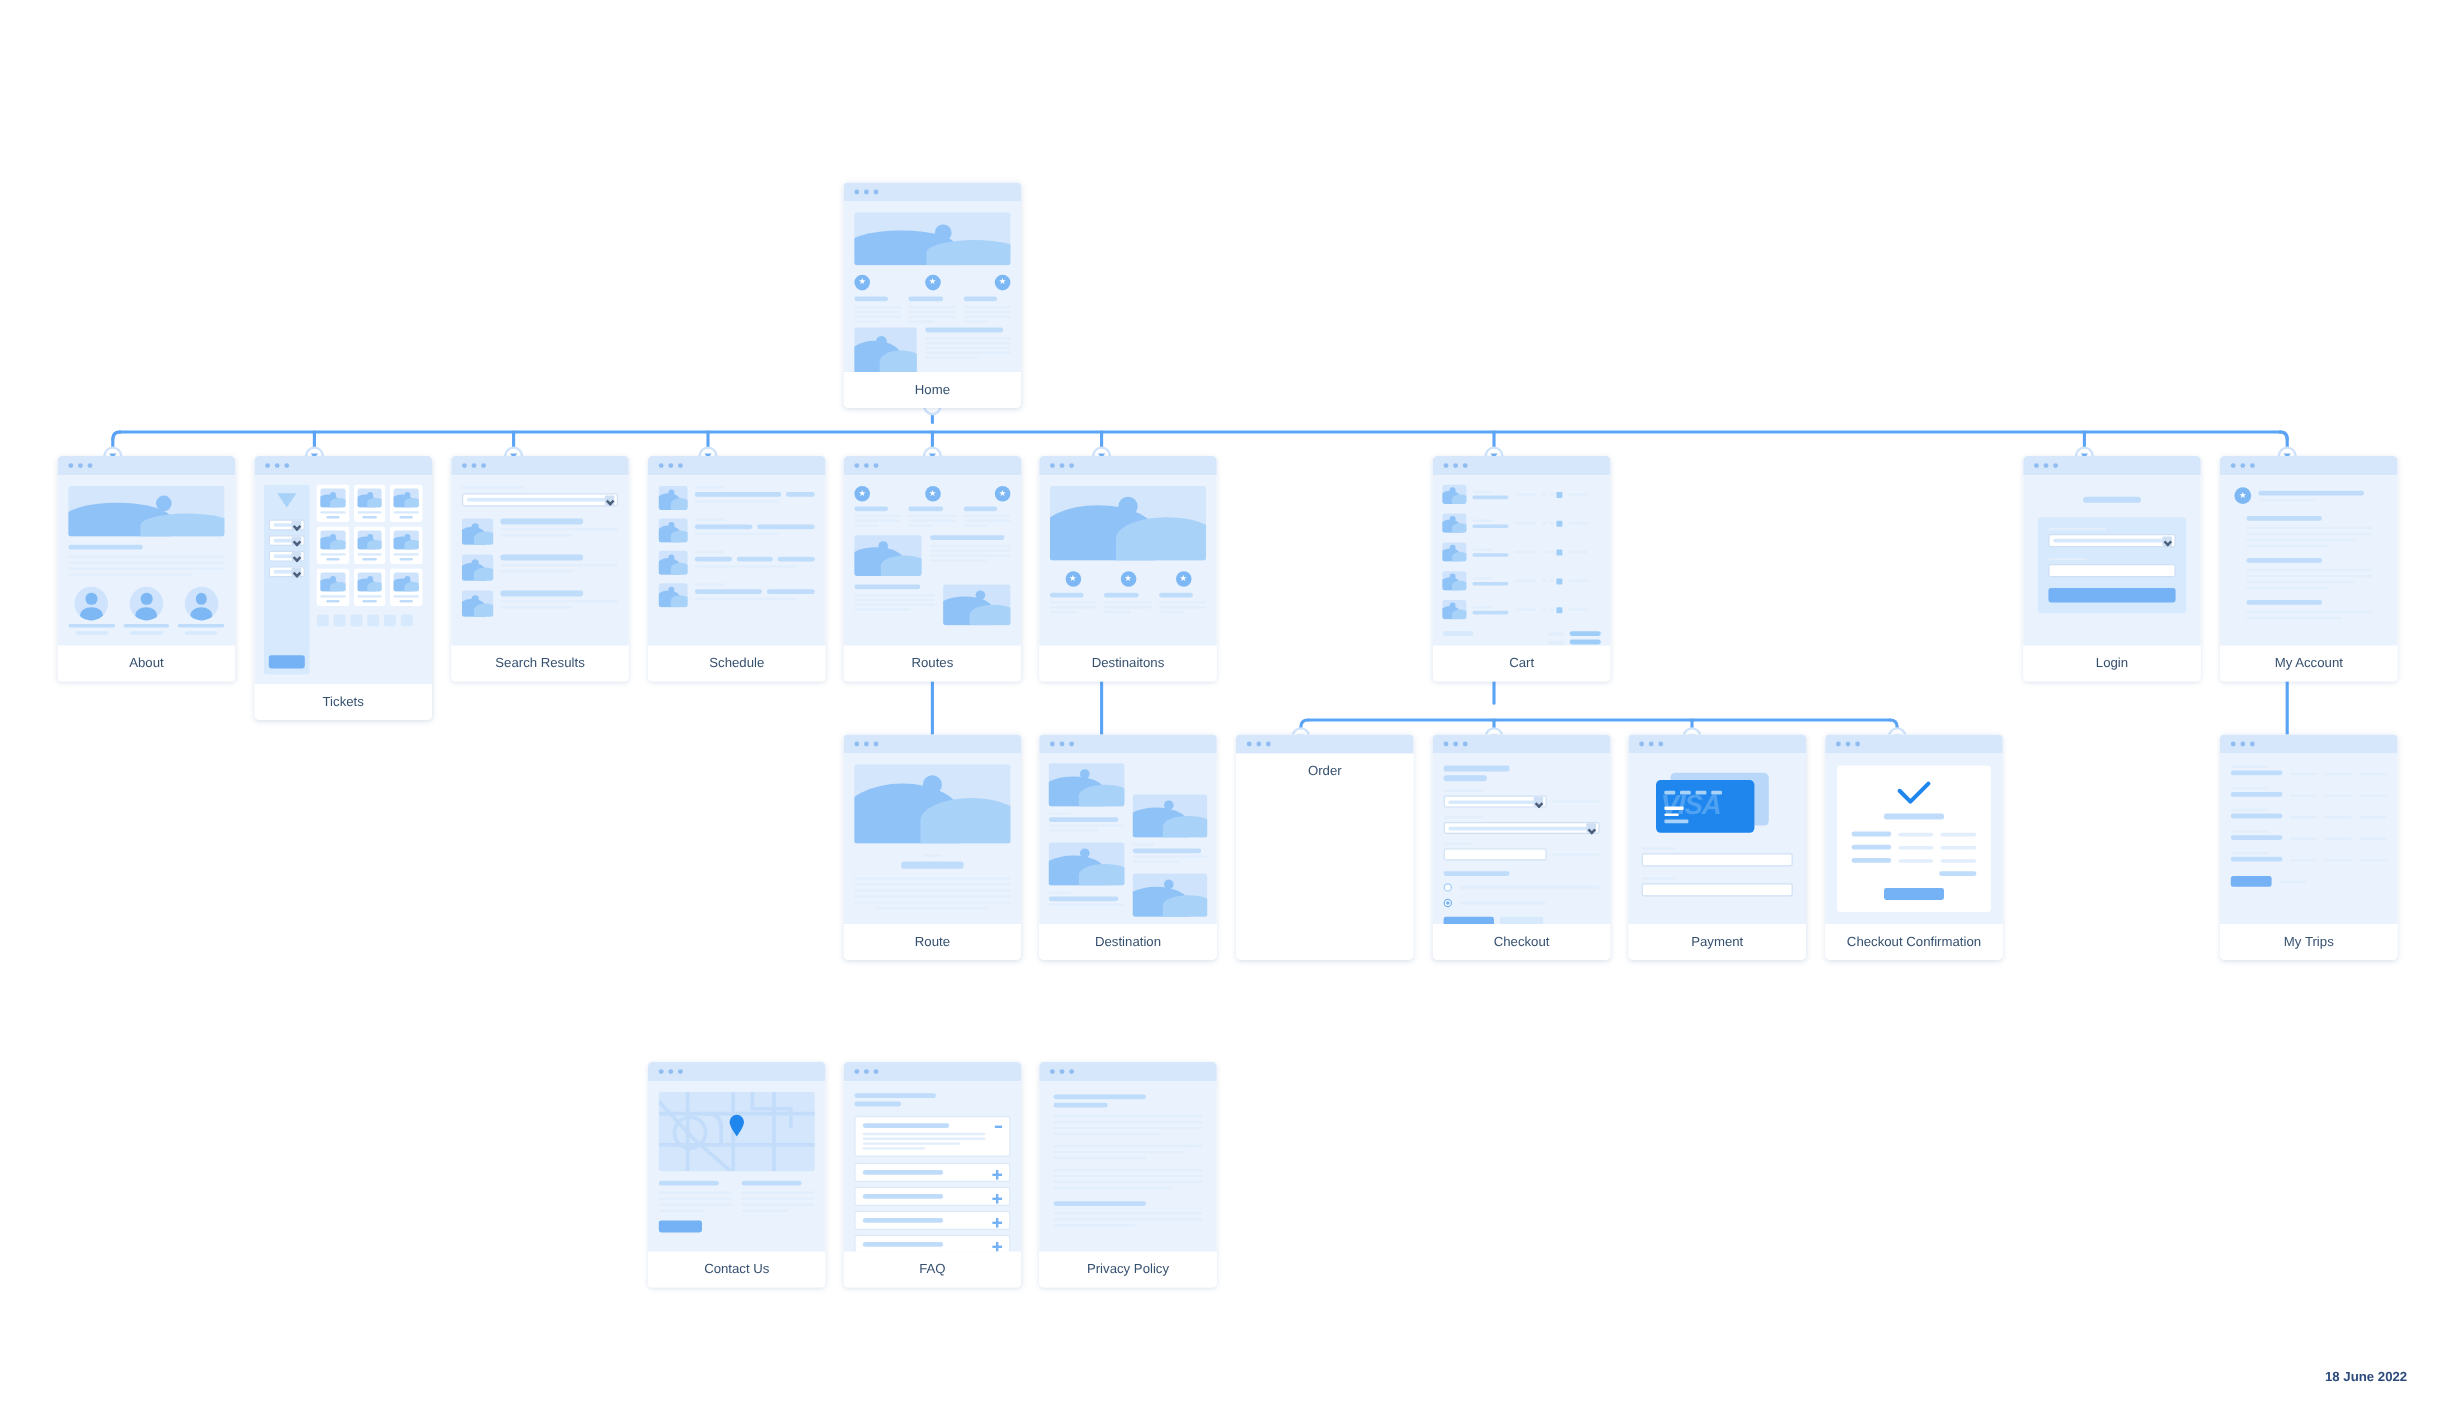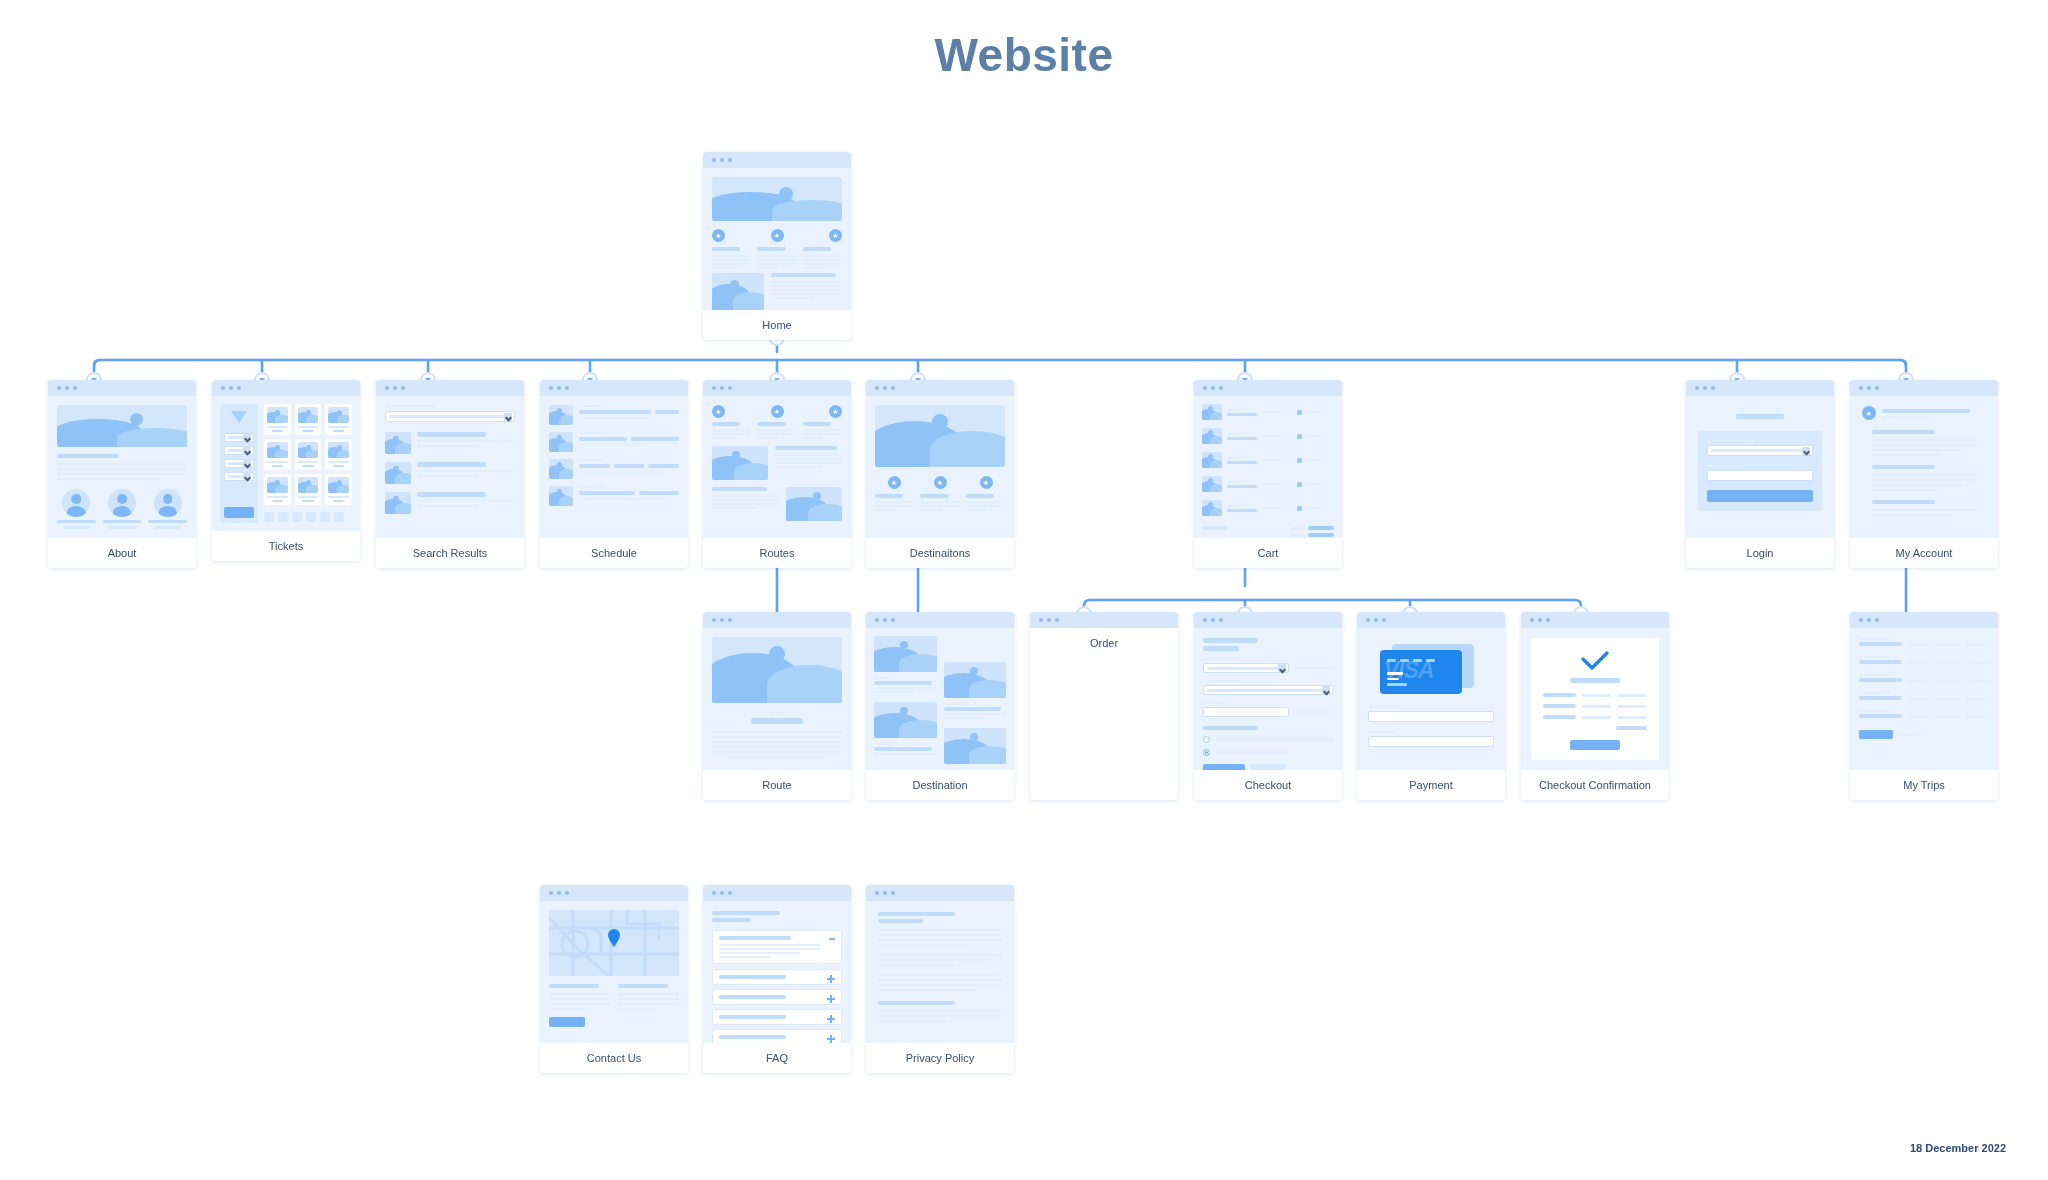--- a/index.html
+++ b/index.html
@@ -103,21 +103,20 @@
 
   
   .grid3 { display: grid; grid-template-columns: repeat(3,1fr); gap: 6px; }
   .tcard { background: #fff; border-radius: 2px; padding: 3px; }
 </style>
 </head>
 <body>
 
 <div id="stage">
 
-  <div class="page-title">Website</div>
 
   <svg id="wires" viewBox="0 0 2048 1180">
     <g fill="none" stroke="#5ba4f5" stroke-width="2.6" stroke-linecap="round">
 
       <path d="M777 338 L777 352"></path>
 
       <path d="M100 360 H1900"></path>
 
       <path d="M100 360 q-6 0 -6 6 L94 378"></path>
       <path d="M1900 360 q6 0 6 6 L1906 378"></path>
@@ -305,21 +304,21 @@
               <div class="bd"></div>
             </div>
           <div class="bar" style="height:3px;width:100%;"></div>
           <div class="bar lite" style="height:3px;width:70%;"></div>
         </div>
       </div>
     </div>
     <div class="caption">About</div>
   </div>
 
-  <div class="card" style="left:212px; top:380px; width:148px; height:181px;">
+  <div class="card" style="left:212px; top:380px; width:148px; height:220px;">
     <div class="chrome">
         <i></i>
         <i></i>
         <i></i>
       </div>
     <div class="body" style="padding:8px;">
       <div class="row" style="gap:6px;align-items:stretch;height:100%;">
         <div class="col" style="width:38px;background:#d7e9fc;border-radius:2px;padding:5px 4px;gap:4px;">
           <div style="width:0;height:0;border-left:8px solid transparent;border-right:8px solid transparent;border-top:12px solid #a9d2f9;margin:2px auto 6px;"></div>
           <div class="input" style="height:9px;">
@@ -1239,14 +1238,14 @@
         <div class="bar" style="height:4px;width:58%;"></div>
         <span style="position:absolute;right:6px;top:5px;width:8px;height:8px;display:block;">
           <span style="position:absolute;left:0;top:3px;width:8px;height:1.6px;background:#74b2f5;display:block;"></span>
           <span style="position:absolute;left:3px;top:0;width:1.6px;height:8px;background:#74b2f5;display:block;"></span>
         </span>
       </div>
     </div>
     <div class="caption">FAQ</div>
   </div>
 
-  <div class="date-stamp">18 December 2022</div>
+  <div class="date-stamp">18 June 2022</div>
 </div>
 
 </body></html>

